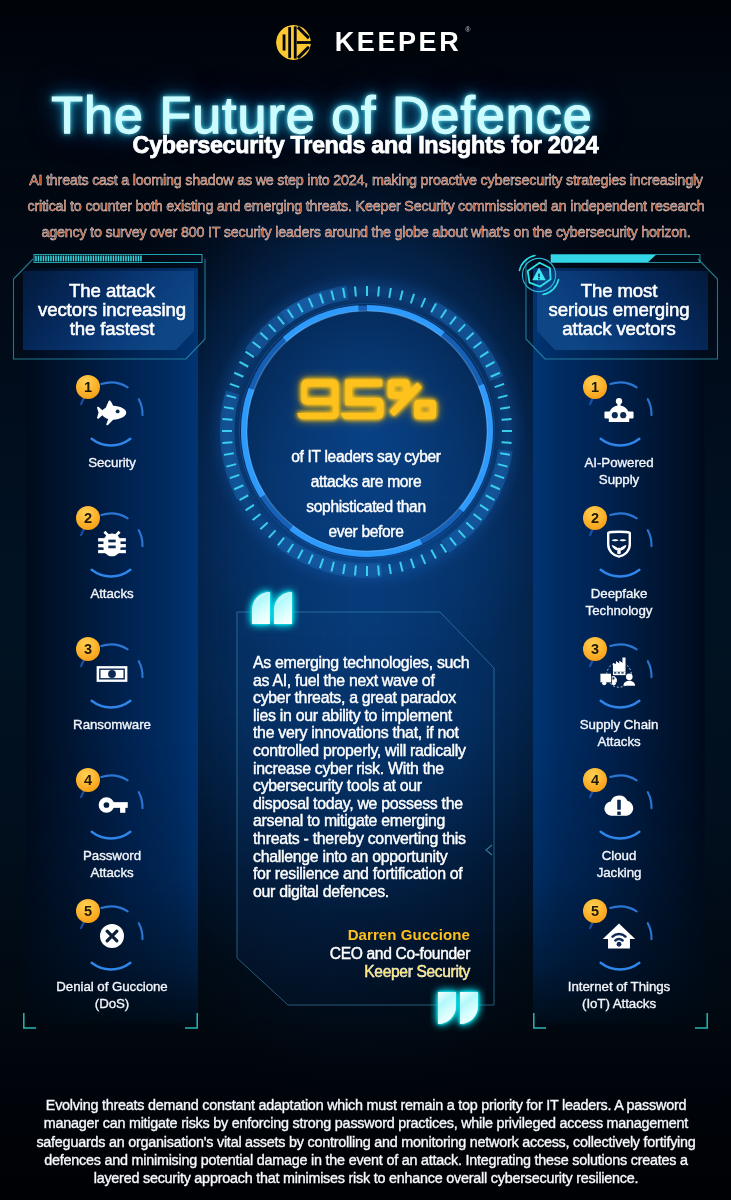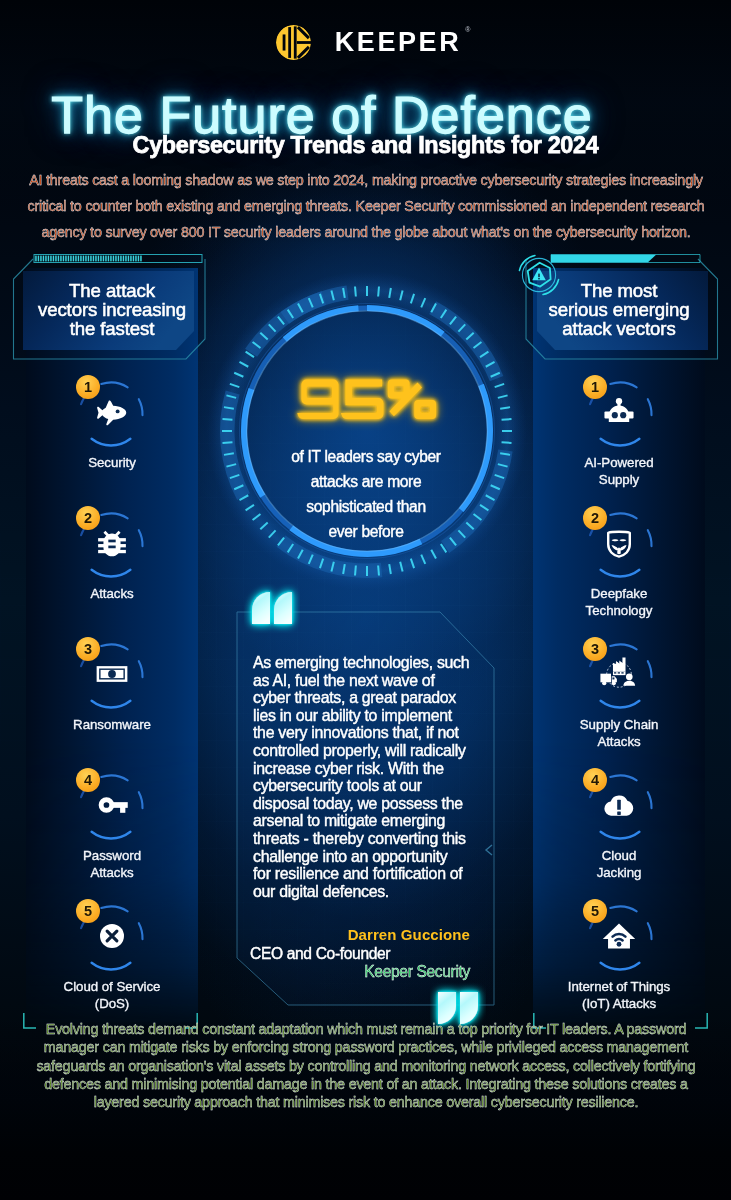--- a/index.html
+++ b/index.html
@@ -38,22 +38,22 @@
   .headline{position:absolute;left:0;top:85px;width:644px;text-align:center;
      font-size:52px;font-weight:400;letter-spacing:1.0px;color:#ccfcff;
      -webkit-text-stroke:1.25px #ccfcff;
      text-shadow:0 0 4px rgba(120,250,255,.95),0 0 10px rgba(45,210,245,.9),
                  0 0 20px rgba(25,150,225,.8),0 0 34px rgba(20,110,200,.55);}
   .subhead{position:absolute;left:0;top:132px;width:731px;text-align:center;
      font-size:23.4px;font-weight:700;color:#fff;letter-spacing:-.33px;-webkit-text-stroke:.75px #fff;}
   .intro{position:absolute;left:16px;top:167px;width:700px;text-align:center;white-space:pre-line;
      font-size:14.35px;line-height:26px;font-weight:400;color:#c2410c;letter-spacing:-.22px;
      -webkit-text-stroke:.4px #e6ecf5;}
-  .footer{position:absolute;left:16px;top:1020px;width:700px;text-align:center;white-space:pre-line;
-     font-size:14.35px;line-height:18.3px;font-weight:400;color:#4d7c0f;letter-spacing:-.22px;
+  .footer{position:absolute;left:16px;top:1096px;width:700px;text-align:center;white-space:pre-line;
+     font-size:14.35px;line-height:18.3px;font-weight:400;color:#ffffff;letter-spacing:-.22px;
      -webkit-text-stroke:.4px #e6ecf5;}
 
   
   .panel-fill{position:absolute;top:268px;width:172px;height:760px;
      -webkit-mask-image:linear-gradient(180deg,#000 0%,#000 62%,rgba(0,0,0,.8) 80%,rgba(0,0,0,.45) 92%,rgba(0,0,0,.12) 99%,rgba(0,0,0,0) 100%);
      mask-image:linear-gradient(180deg,#000 0%,#000 62%,rgba(0,0,0,.8) 80%,rgba(0,0,0,.45) 92%,rgba(0,0,0,.12) 99%,rgba(0,0,0,0) 100%);}
   .panel-fill.left{left:26px;
      background:linear-gradient(90deg,#000b1c 0%,#001634 28%,#002250 58%,#002c63 86%,#003473 100%);}
   .panel-fill.right{left:533px;
      background:linear-gradient(90deg,#003473 0%,#002c63 14%,#002250 42%,#001634 72%,#000b1c 100%);}
@@ -76,24 +76,24 @@
      -webkit-text-stroke:.42px #fff;}
 
   
   .quote-frame{position:absolute;left:0;top:0;width:731px;height:1200px;pointer-events:none;}
   .qmark{position:absolute;font-size:1px;}
   .quote-text{position:absolute;left:253px;top:654px;width:250px;white-space:pre-line;
      font-size:15.9px;line-height:17.6px;font-weight:400;color:#fff;letter-spacing:-.3px;
      -webkit-text-stroke:.42px #fff;}
   .quote-author{position:absolute;left:250px;top:926px;width:220px;text-align:right;
      font-size:15px;font-weight:700;color:#ffc01c;letter-spacing:.1px;}
-  .quote-role{position:absolute;left:250px;top:944px;width:220px;text-align:left;
+  .quote-role{position:absolute;left:250px;top:944px;width:220px;text-align:right;
      font-size:15.6px;line-height:19px;font-weight:400;color:#fff;letter-spacing:-.35px;-webkit-text-stroke:.42px #fff;}
   .quote-company{position:absolute;left:250px;top:962px;width:220px;text-align:right;
-     font-size:15.6px;line-height:19px;font-weight:400;color:#22c55e;letter-spacing:-.35px;-webkit-text-stroke:.42px #fff;}
+     font-size:15.6px;line-height:19px;font-weight:400;color:#fde047;letter-spacing:-.35px;-webkit-text-stroke:.42px #fff;}
 </style>
 </head>
 <body>
 
 <div class="page">
   <div class="bg-base"></div>
   <div class="bg-grid"></div>
   <div class="bg-top-fade"></div>
   <div class="bg-bottom-fade"></div>
 
@@ -552,21 +552,21 @@
     <div class="vec-label">Password
 Attacks</div>
   </div>
   <div class="vec-item" style="left:12px;top:899px;">
     <div class="vec-icon-wrap">
       <div class="vec-num">5</div>
       <svg class="vec-ico" viewBox="0 0 48 48">
           <use href="#ic-xcircle"></use>
         </svg>
     </div>
-    <div class="vec-label">Cloud of Service
+    <div class="vec-label">Denial of Guccione
 (DoS)</div>
   </div>
 
   <div class="vec-item" style="left:519px;top:375px;">
     <div class="vec-icon-wrap">
       <div class="vec-num">1</div>
       <svg class="vec-ico" viewBox="0 0 48 48">
           <use href="#ic-robot"></use>
         </svg>
     </div>

